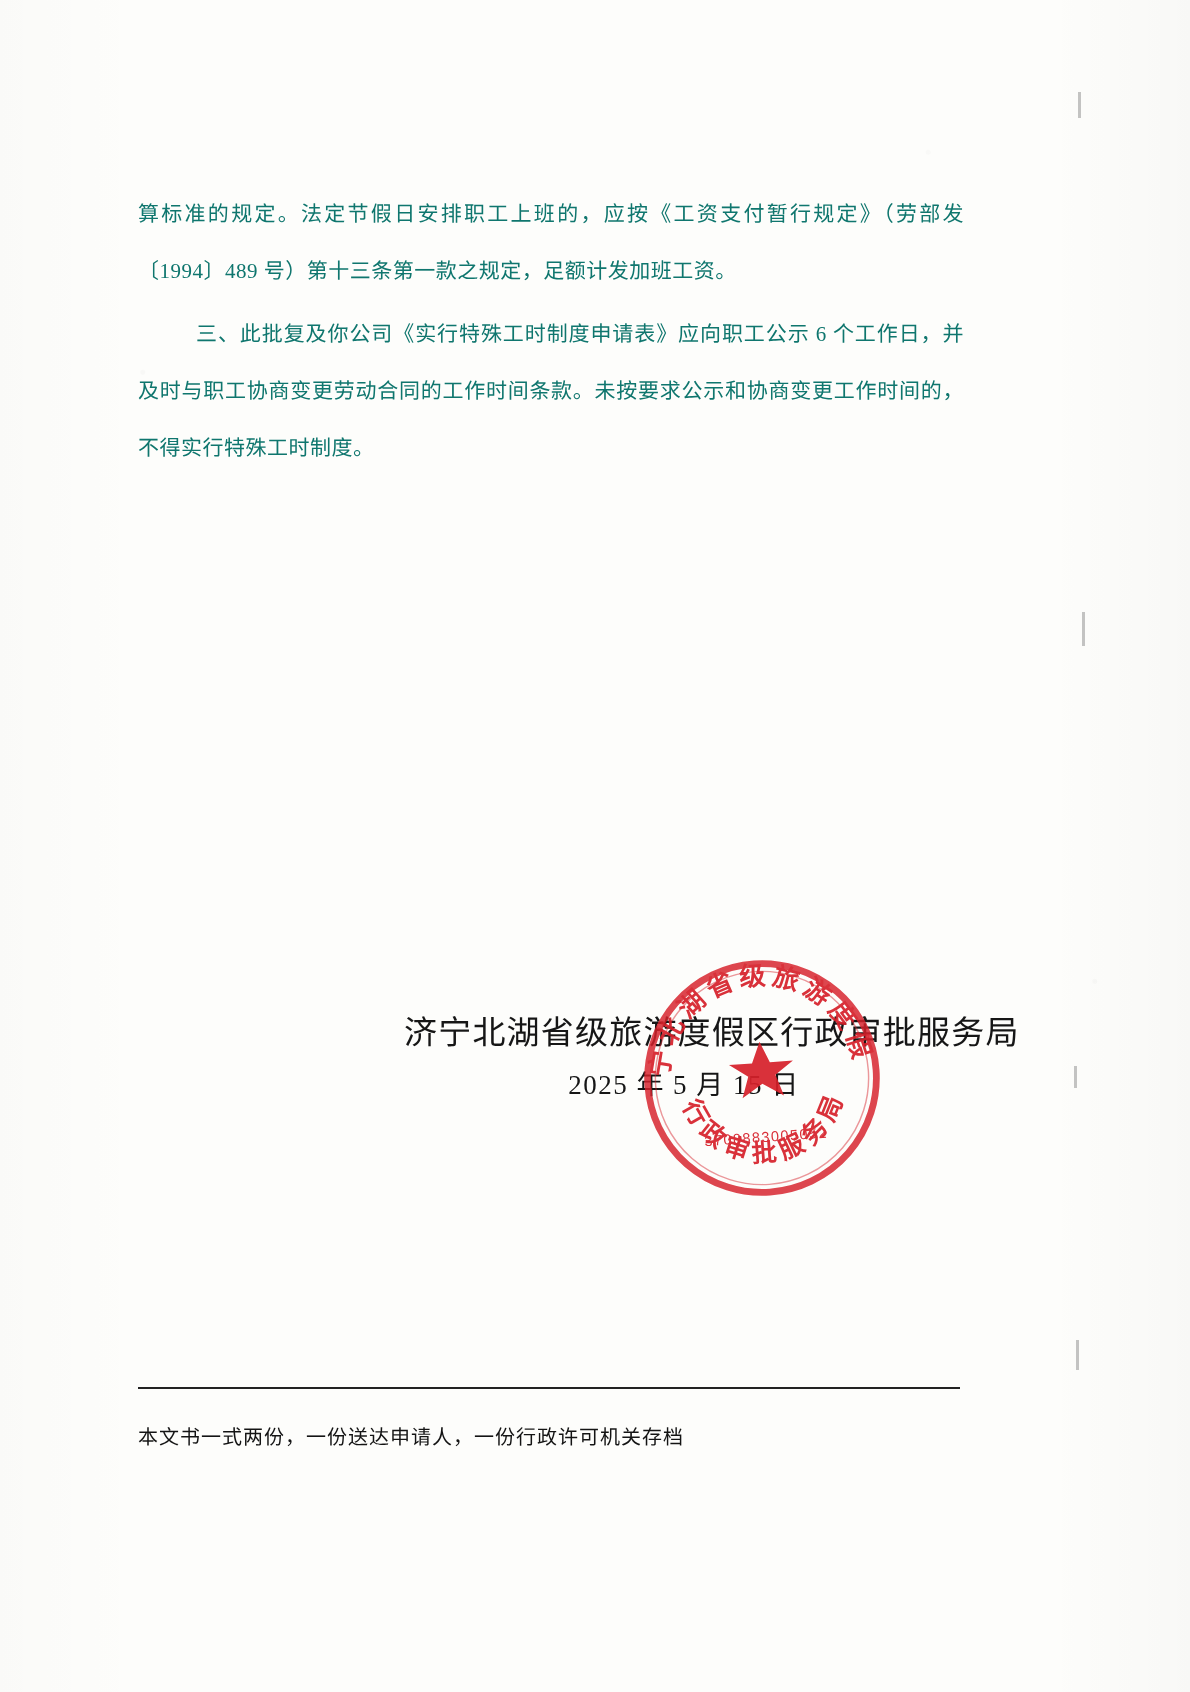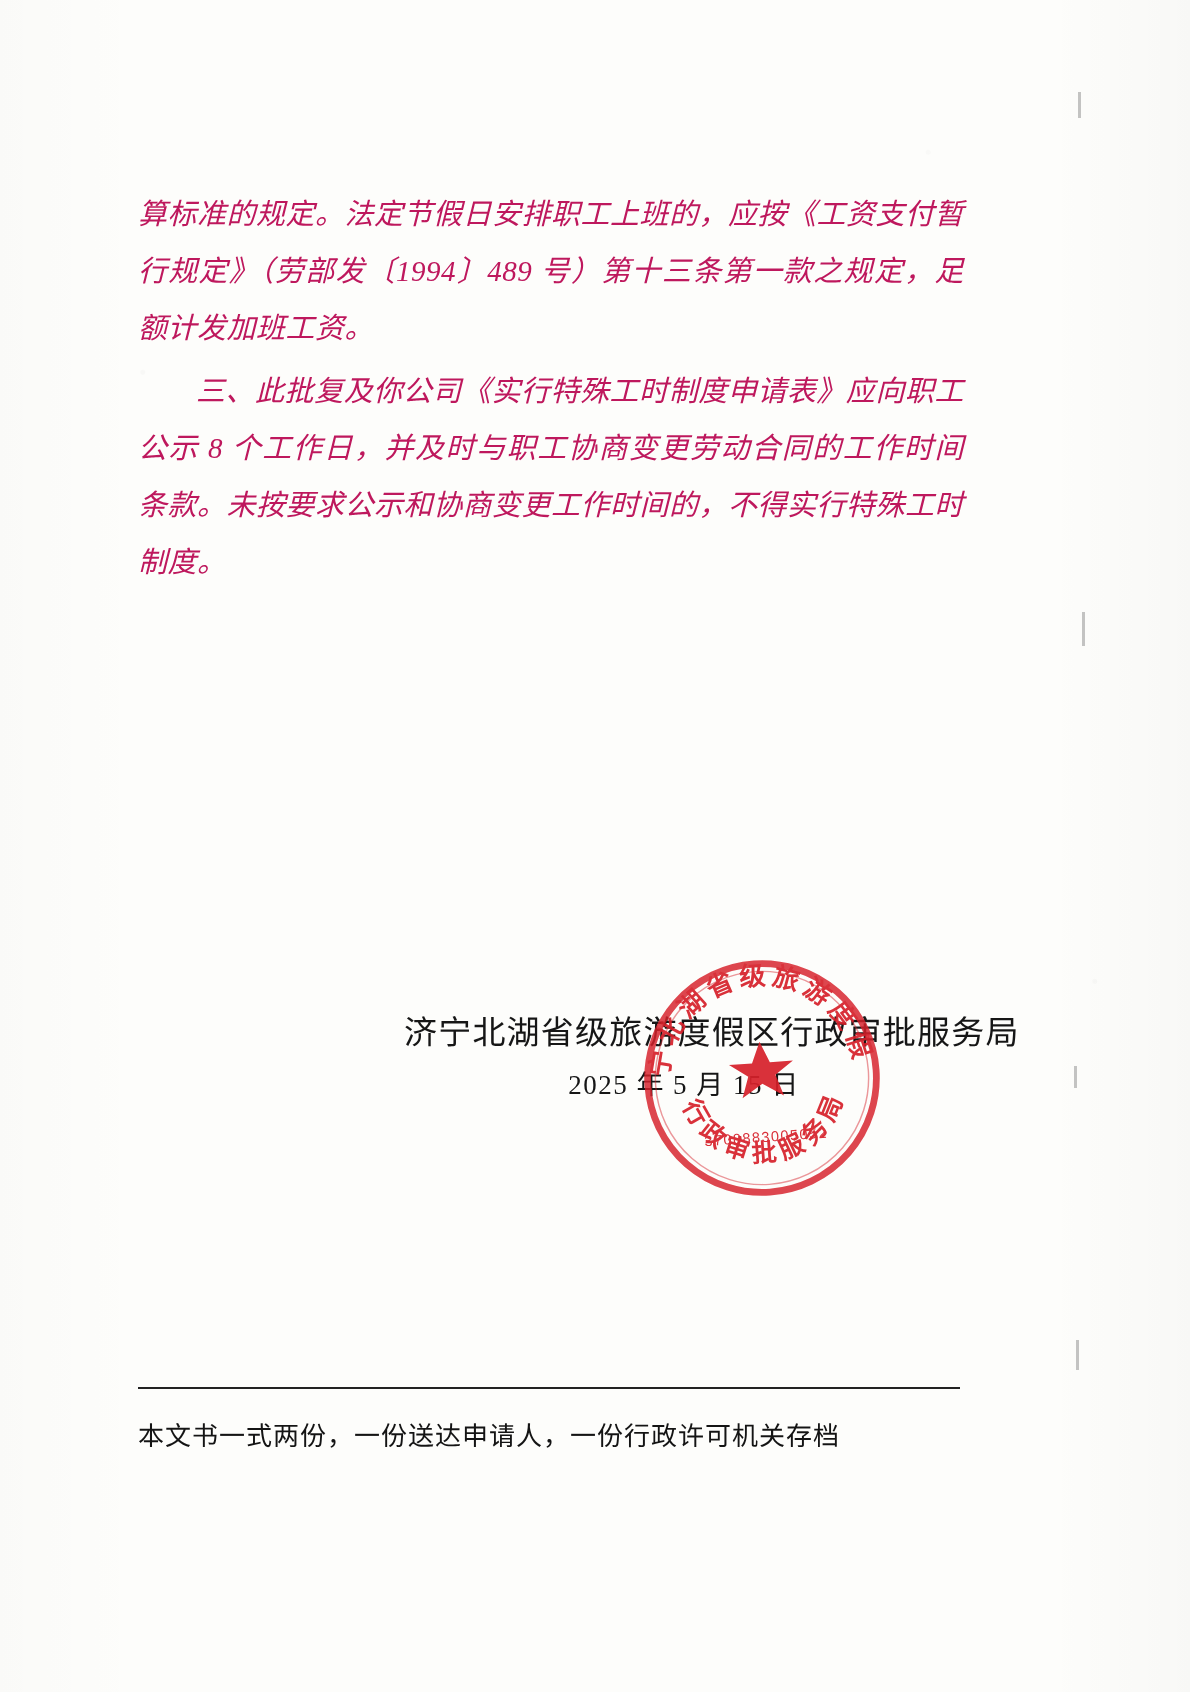--- a/index.html
+++ b/index.html
@@ -36,28 +36,27 @@
 
   .body-text {
     position: absolute;
     left: 138px;
     top: 186px;
     width: 826px;
   }
 
   p.para {
     margin: 0 0 6px 0;
-    font-size: 29px;
+    font-size: 21px;
     line-height: 57px;
     letter-spacing: 0.5px;
     text-align: justify;
     text-justify: inter-character;
     text-align-last: left;
-    color: #be185d;
-    font-style: italic;
+    color: #0f766e;
   }
   p.indent {
     text-indent: 58px;
   }
 
   .signature-block {
     position: absolute;
     right: 226px;
     top: 1010px;
     width: 560px;
@@ -98,21 +97,21 @@
     top: 1387px;
     width: 822px;
     height: 2px;
     background: #222;
   }
   .footer-note {
     position: absolute;
     left: 138px;
     top: 1412px;
     width: 880px;
-    font-size: 26px;
+    font-size: 20px;
     line-height: 50px;
     letter-spacing: 1px;
     color: #141414;
     white-space: nowrap;
   }
 
   
   .edge-mark {
     position: absolute;
     background: rgba(90,90,90,0.35);
@@ -125,21 +124,21 @@
 
   <div class="scan-noise"></div>
 
   <div class="edge-mark" style="left:1078px; top:92px; width:3px; height:26px;"></div>
   <div class="edge-mark" style="left:1082px; top:612px; width:3px; height:34px;"></div>
   <div class="edge-mark" style="left:1074px; top:1066px; width:3px; height:22px;"></div>
   <div class="edge-mark" style="left:1076px; top:1340px; width:3px; height:30px;"></div>
 
   <div class="body-text">
     <p class="para">算标准的规定。法定节假日安排职工上班的，应按《工资支付暂行规定》（劳部发〔1994〕489 号）第十三条第一款之规定，足额计发加班工资。</p>
-    <p class="para indent">三、此批复及你公司《实行特殊工时制度申请表》应向职工公示 8 个工作日，并及时与职工协商变更劳动合同的工作时间条款。未按要求公示和协商变更工作时间的，不得实行特殊工时制度。</p>
+    <p class="para indent">三、此批复及你公司《实行特殊工时制度申请表》应向职工公示 6 个工作日，并及时与职工协商变更劳动合同的工作时间条款。未按要求公示和协商变更工作时间的，不得实行特殊工时制度。</p>
   </div>
 
   <div class="signature-block">
     <div class="sig-org">济宁北湖省级旅游度假区行政审批服务局</div>
     <div class="sig-date">2025 年 5 月 15 日</div>
   </div>
 
   <div class="seal">
     <svg viewBox="0 0 260 260" xmlns="http://www.w3.org/2000/svg">
       <defs>

